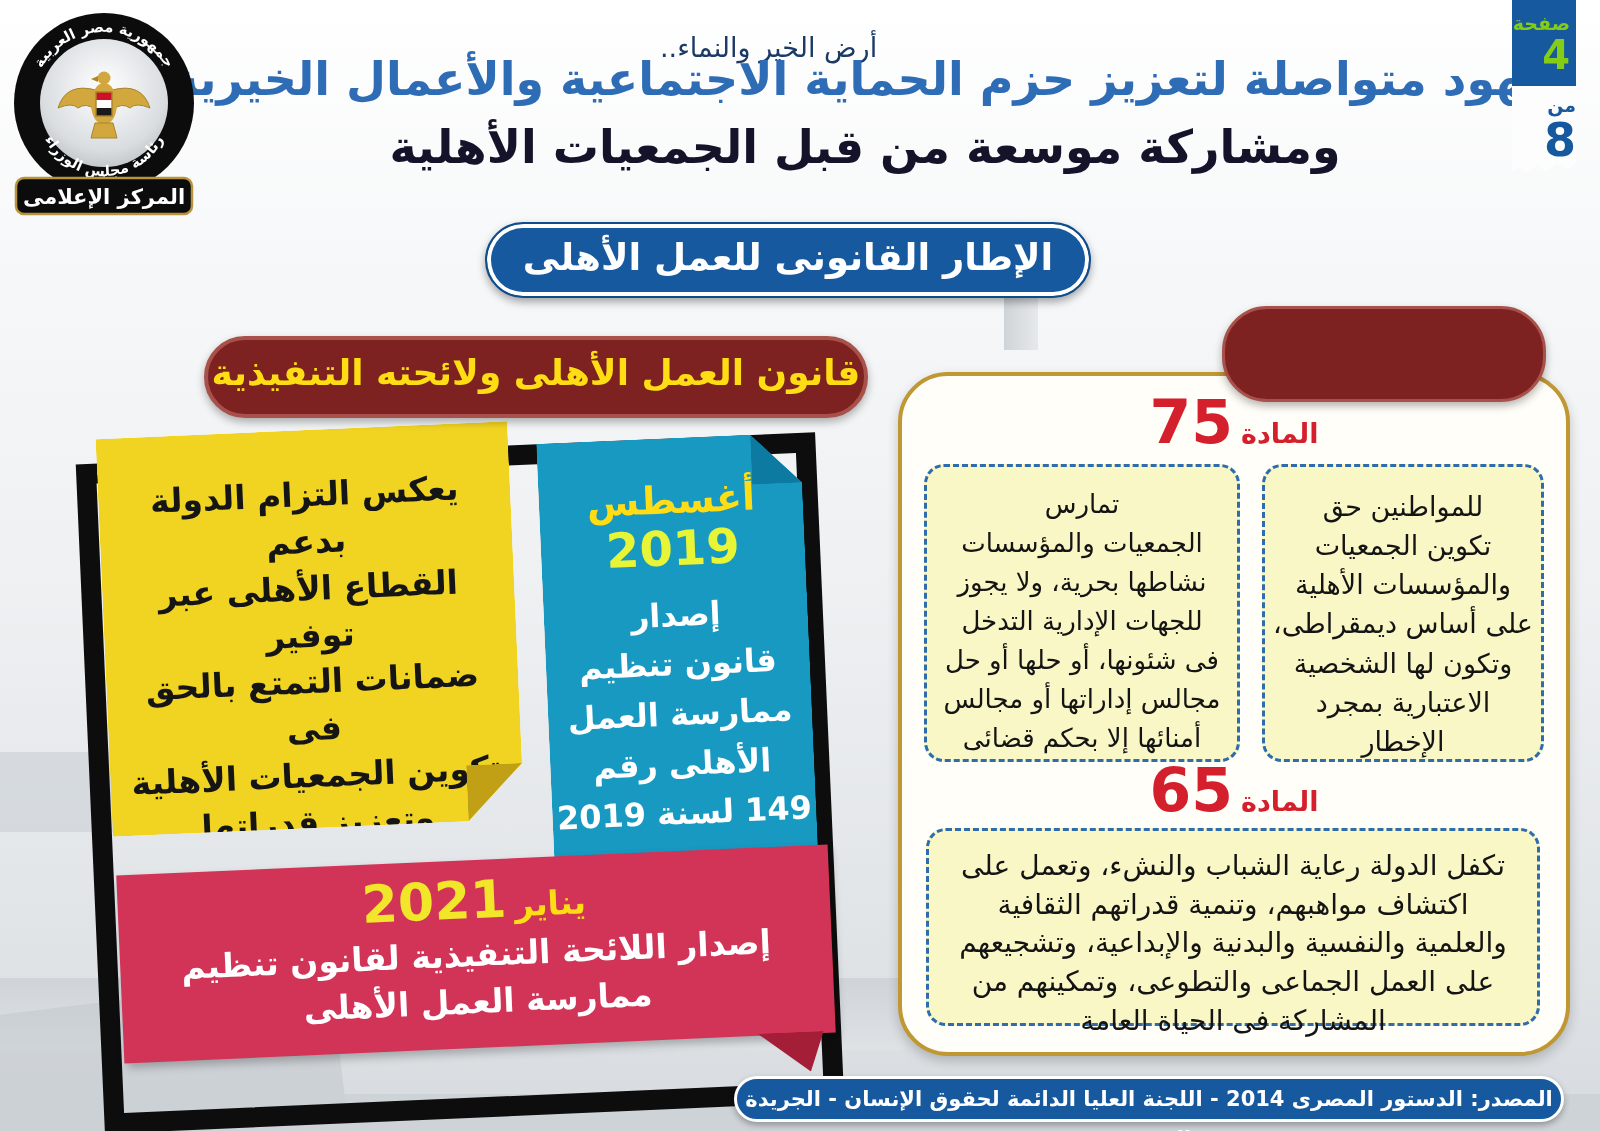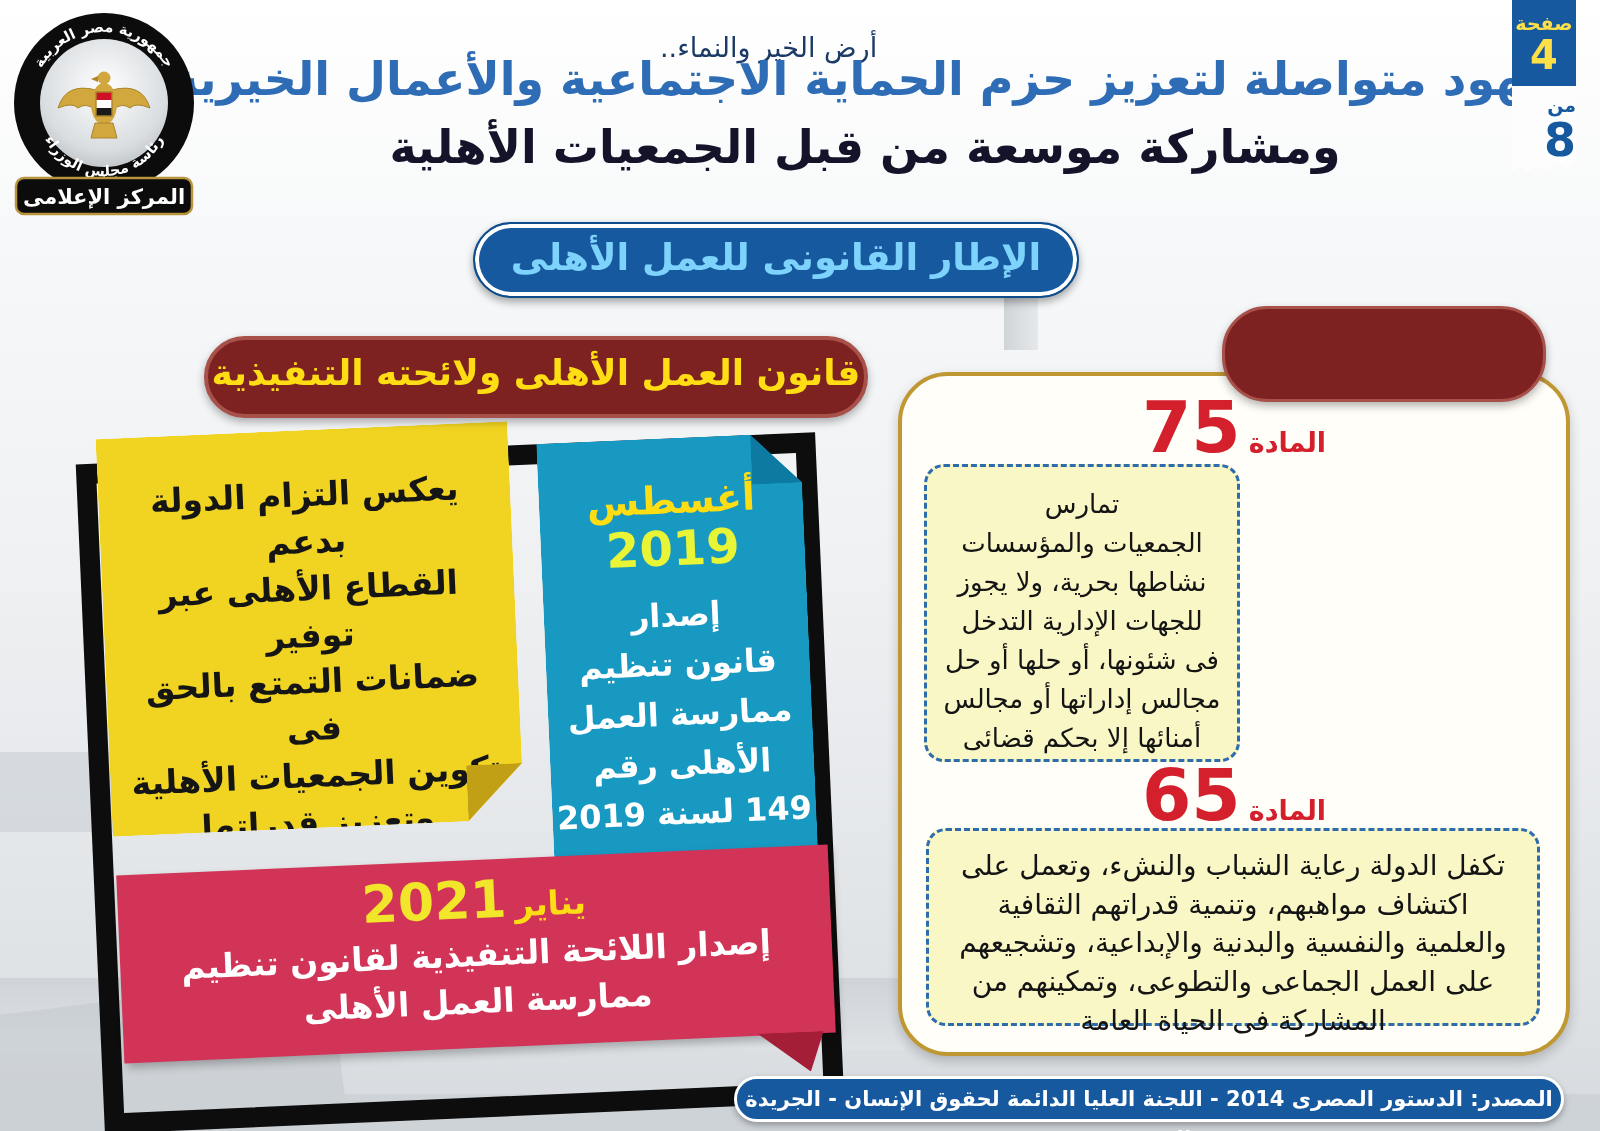--- a/index.html
+++ b/index.html
@@ -11,37 +11,37 @@
   .abs{position:absolute;}
   
   .bg-band1{left:0;top:978px;width:905px;height:72px;background:linear-gradient(180deg,#c6cbd1,#e0e4e7);opacity:.6;}
   .bg-band2{left:0;top:752px;width:118px;height:80px;background:#c2c8ce;opacity:.45;}
   .bg-band3{left:0;top:1094px;width:1600px;height:37px;background:#ccd1d6;opacity:.8;}
   .bg-pole{left:1004px;top:288px;width:34px;height:62px;background:linear-gradient(90deg,#cfd4d8,#e6e9eb);}
   .bg-sheet{left:-90px;top:1000px;width:430px;height:140px;background:#b9c0c6;opacity:.4;transform:rotate(-7deg);}
 
   
   .page-tab{left:1512px;top:0;width:64px;z-index:9;}
-  .page-tab .blue{background:var(--accent_blue,#1b5a9e);color:#fde047;text-align:center;padding:12px 0 10px;}
+  .page-tab .blue{background:var(--accent_blue,#1b5a9e);color:#84cc16;padding:12px 6px 10px;}
   .page-tab .white{background:#fdfdfd;color:var(--accent_blue,#1b5a9e);text-align:right;padding:8px 0 14px;
     clip-path:polygon(0 0,100% 0,100% 84%,86% 90%,70% 84%,54% 93%,38% 86%,22% 94%,10% 87%,0 94%);
     box-shadow:0 3px 5px rgba(0,0,0,.25);}
   .page-tab .lbl{font-size:19px;font-weight:bold;display:block;}
   .page-tab .num{font-size:40px;font-weight:bold;display:block;line-height:1.05;}
   .page-tab .num8{font-size:46px;}
 
   
   .tagline{left:660px;top:12px;width:600px;text-align:left;font-size:27px;font-weight:normal;color:var(--navy,#1c3a66);margin-top:20px;}
   .title1{left:90px;top:52px;width:1550px;text-align:center;font-size:46px;font-weight:bold;color:var(--title_blue,#2e6db6);}
   .title2{left:90px;top:120px;width:1550px;text-align:center;font-size:46px;font-weight:bold;color:var(--ink,#14132a);}
 
   .pill{border-radius:45px;text-align:center;box-shadow:0 4px 8px rgba(0,0,0,.3);}
-  .blue-banner{left:473px;top:222px;width:602px;height:72px;background:var(--accent_blue,#17599e);
+  .blue-banner{left:485px;top:222px;width:602px;height:72px;background:var(--accent_blue,#17599e);
     border:2px solid #0e4c8c;box-shadow:inset 0 0 0 4px #fff,0 4px 8px rgba(0,0,0,.35);
-    color:#7dd3fc;font-size:37px;font-weight:bold;line-height:68px;z-index:5;}
+    color:#ffffff;font-size:37px;font-weight:bold;line-height:68px;z-index:5;}
   .left-banner{left:204px;top:336px;width:656px;height:74px;background:var(--dark_red,#7d2220);
     border:4px solid var(--red_border,#a8504a);color:var(--yellow_text,#ffdd15);
     font-size:36px;font-weight:bold;line-height:66px;z-index:5;}
   .const-banner{left:1222px;top:306px;width:324px;height:96px;background:var(--dark_red,#7d2220);
     border:3px solid var(--red_border,#a8504a);color:var(--yellow_text,#ffdd15);
     font-size:33px;font-weight:bold;line-height:1.32;padding-top:6px;box-sizing:border-box;z-index:6;}
 
   
   .frame{left:90px;top:448px;width:700px;height:630px;border:20px solid var(--frame_black,#0d0d0d);
     transform:rotate(-2.5deg);z-index:1;}
@@ -67,21 +67,21 @@
   .red-body{margin-top:2px;color:#fff;font-size:33px;font-weight:bold;line-height:1.42;white-space:pre-line;}
   .fold-red{right:12px;bottom:-38px;width:66px;height:40px;background:var(--crimson_fold,#a51e37);
     clip-path:polygon(0 0,100% 0,78% 100%);}
 
   
   .right-box{left:898px;top:372px;width:664px;height:676px;background:#fffef9;
     border:4px solid var(--gold_border,#bf9733);border-radius:50px;z-index:4;
     box-shadow:0 5px 12px rgba(0,0,0,.2);}
   .article-head{position:absolute;width:100%;display:flex;direction:rtl;justify-content:center;align-items:baseline;gap:8px;color:var(--article_red,#d4202c);}
   .article-head .a-lbl{font-size:27px;font-weight:bold;margin-top:24px;}
-  .article-head .a-num{font-size:71px;font-weight:bold;line-height:1;}
+  .article-head .a-num{font-size:60px;font-weight:bold;line-height:1;}
   .head75{top:16px;}
   .head82{top:384px;}
   .pale{position:absolute;background:var(--pale_yellow,#faf7c6);border:3px dashed var(--dashed_blue,#2e6cad);
     border-radius:20px;box-sizing:border-box;text-align:center;font-weight:normal;color:#141414;white-space:pre-line;}
   .pale75r{right:22px;top:88px;width:282px;height:298px;font-size:27px;line-height:1.45;padding-top:20px;}
   .pale75l{left:22px;top:88px;width:316px;height:298px;font-size:26px;line-height:1.5;padding-top:18px;}
   .pale82{left:24px;top:452px;width:614px;height:198px;font-size:28px;line-height:1.38;padding-top:16px;}
 
   .source{left:734px;top:1076px;width:830px;height:46px;background:var(--accent_blue,#17599e);
     border:3px solid #fff;border-radius:26px;box-sizing:border-box;z-index:7;
@@ -186,20 +186,27 @@
 ممارسة العمل الأهلى</div>
   </div>
   <div class="abs fold-red"></div>
 </div>
 
 <div class="abs right-box">
   <div class="article-head head75">
     <span class="a-lbl">المادة</span>
     <span class="a-num">75</span>
   </div>
+  <div class="pale pale75r">للمواطنين حق
+تكوين الجمعيات
+والمؤسسات الأهلية
+على أساس ديمقراطى،
+وتكون لها الشخصية
+الاعتبارية بمجرد
+الإخطار</div>
   <div class="pale pale75l">تمارس
 الجمعيات والمؤسسات
 نشاطها بحرية، ولا يجوز
 للجهات الإدارية التدخل
 فى شئونها، أو حلها أو حل
 مجالس إداراتها أو مجالس
 أمنائها إلا بحكم قضائى</div>
   <div class="article-head head82">
     <span class="a-lbl">المادة</span>
     <span class="a-num">65</span>

